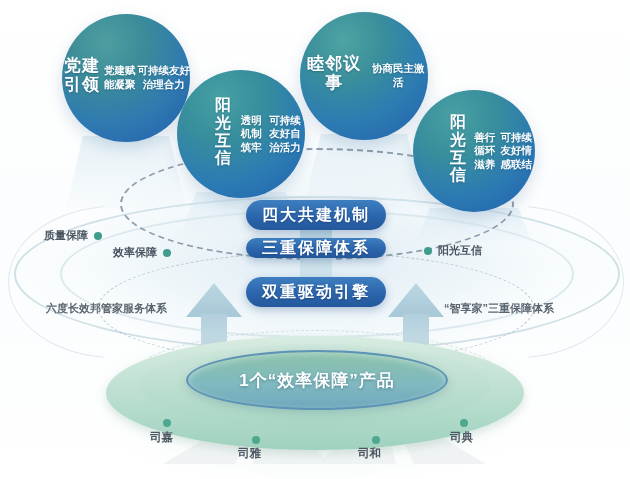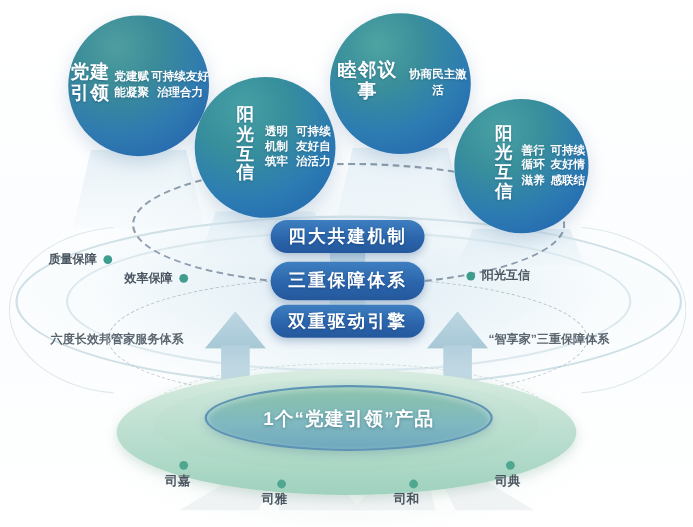--- a/index.html
+++ b/index.html
@@ -93,21 +93,21 @@
 
   
   .pill{
     position:absolute;border-radius:999px;color:#fff;font-weight:bold;
     display:flex;align-items:center;justify-content:center;letter-spacing:2px;
     background:linear-gradient(180deg,#3e7fc0 0%,#2b65ac 55%,#24589c 100%);
     box-shadow:0 3px 8px rgba(30,70,130,.3);
     text-shadow:0 1px 2px rgba(10,40,80,.4);
   }
   #pill-mechanism{left:246px;top:200px;width:140px;height:30px;font-size:16px;}
-  #pill-guarantee{left:246px;top:238px;width:140px;height:35px;font-size:16px;}
+  #pill-guarantee{left:246px;top:238px;width:140px;height:20px;font-size:16px;}
   #pill-engine{left:246px;top:277px;width:140px;height:30px;font-size:16px;}
 
   
   .arrow{position:absolute;}
   .arrow .head{position:absolute;left:0;top:0;width:100%;height:34px;
     background:linear-gradient(180deg,#bcd6e2 0%,#a7c8d6 100%);
     clip-path:polygon(50% 0%,100% 100%,0% 100%);}
   .arrow .shaft{position:absolute;left:26%;top:31px;width:48%;height:52px;
     background:linear-gradient(180deg,#b3cfdd 0%,#cfe3ea 100%);}
   #arrow-left{left:186px;top:283px;width:56px;height:84px;}
@@ -189,21 +189,21 @@
     <div class="shaft"></div>
   </div>
   <div class="arrow" id="arrow-right">
     <div class="head"></div>
     <div class="shaft"></div>
   </div>
 
   <div id="disc-outer"></div>
   <div id="disc-mid"></div>
   <div id="disc-inner">
-    <span id="product-label">1个“党建引领”产品</span>
+    <span id="product-label">1个“效率保障”产品</span>
   </div>
 
   <div class="circle" id="circle-1">
     <div class="c-title">党建引领</div>
     <div class="c-sub">党建赋能凝聚</div>
     <div class="c-sub">可持续友好治理合力</div>
   </div>
 
   <div class="circle" id="circle-2">
     <div class="c-title">阳光互信</div>

